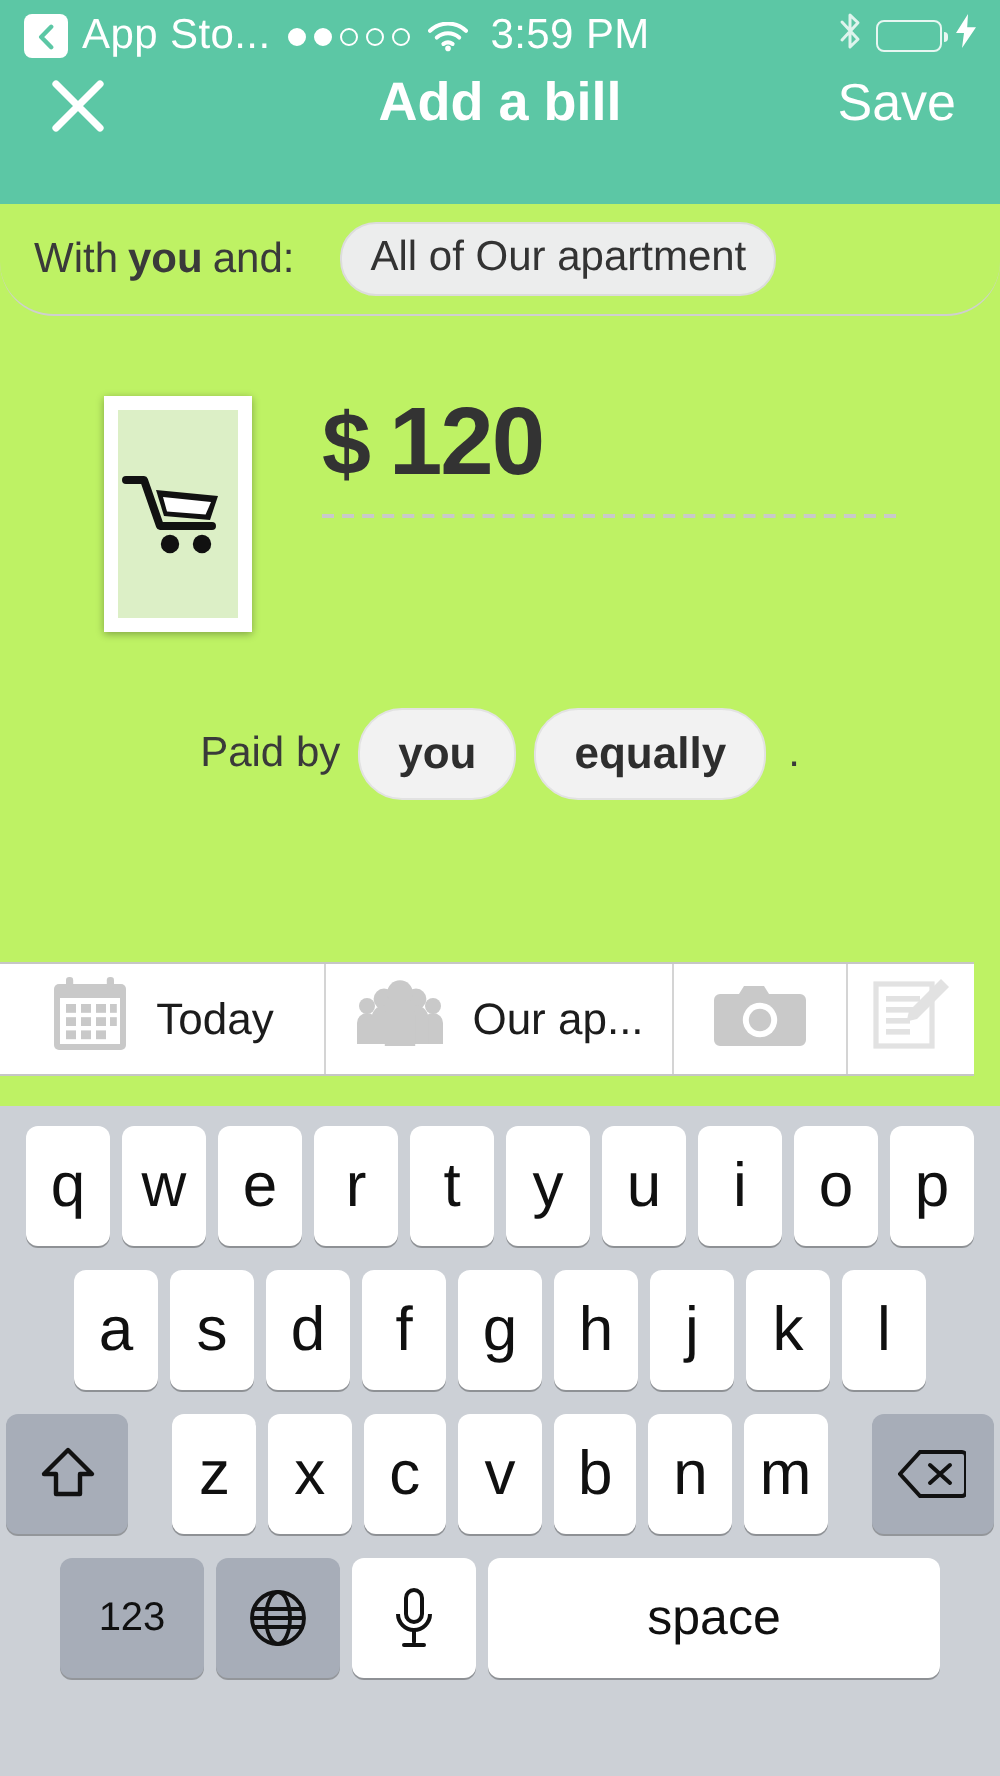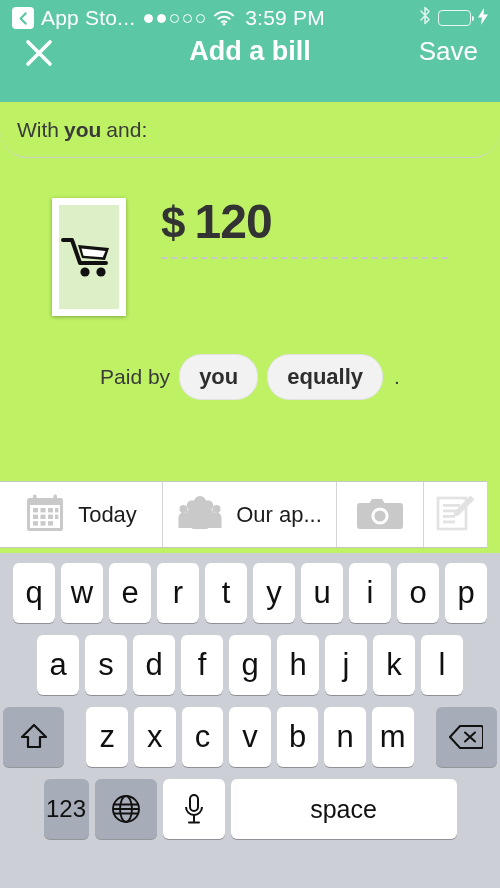--- a/index.html
+++ b/index.html
@@ -98,21 +98,21 @@
     font-size: 21px; color: #3a3a3a; gap: 9px;
   }
   .pill-btn {
     background: #f2f2f2; border: 1px solid #e2e2e2; border-radius: 22px;
     padding: 9px 19px; font-size: 22px; font-weight: bold; color: #2e2e2e;
   }
   .paidby .dotend { margin-left: 2px; }
 
   
   .toolbar {
-    position: absolute; top: 481px; left: 0; right: 13px; height: 67px;
+    position: absolute; top: 481px; left: 0; right: 13px; height: 57px;
     display: flex; background: #fff;
     border-top: 1px solid #c6c6c6; border-bottom: 1px solid #c6c6c6;
   }
   .tb-item {
     display: flex; align-items: center; justify-content: center; gap: 13px;
     border-right: 1px solid #d4d4d4; height: 100%;
   }
   .tb-item:last-child { border-right: none; }
   .tb-date { width: 163px; }
   .tb-group { width: 174px; }
@@ -131,21 +131,21 @@
   .key {
     background: #fff; border-radius: 6px; box-shadow: 0 1px 0 rgba(0,0,0,.30);
     width: 42px; height: 60px; margin: 0 3px;
     display: flex; align-items: center; justify-content: center;
     font-size: 31px; color: #101010;
   }
   .key.gray { background: #a7adb8; box-shadow: 0 1px 0 rgba(0,0,0,.28); }
   .key-shift { width: 62px; margin-right: 19px; }
   .key-back { width: 62px; margin-left: 19px; }
   .krow.r4 .key { height: 60px; }
-  .key-123 { width: 45px; font-size: 24px; }
+  .key-123 { width: 72px; font-size: 20px; }
   .key-globe { width: 62px; }
   .key-mic { width: 62px; }
   .key-space { flex: 1; max-width: 226px; font-size: 25px; }
   .key-next { width: 107px; font-size: 25px; color: #111; }
 </style>
 </head>
 <body>
 
 <div class="phone">
 
@@ -194,20 +194,21 @@
         </svg>
     </span>
     <div class="nav-title">Add a bill</div>
     <span class="nav-save">Save</span>
   </div>
 
   <div class="withrow">
     <span>With</span>
     <span class="b">you</span>
     <span class="lbl-end">and:</span>
+    <span class="pill-group">All of Our apartment</span>
   </div>
 
   <div class="form">
     <div class="form-inner">
       <div class="photo">
         <div class="photo-inner">
           <svg width="56" height="46" viewBox="0 0 56 46">
             <path d="M2 6 L11 6 L19 29 L45 29" stroke="#111" stroke-width="4" fill="none" stroke-linecap="round" stroke-linejoin="round"></path>
             <path d="M17 11 L48 14 L44 26 L21 24 Z" fill="#111"></path>
             <path d="M20.5 14.5 L44.5 17 L41.8 23.3 L22.5 21.8 Z" fill="#fff"></path>

